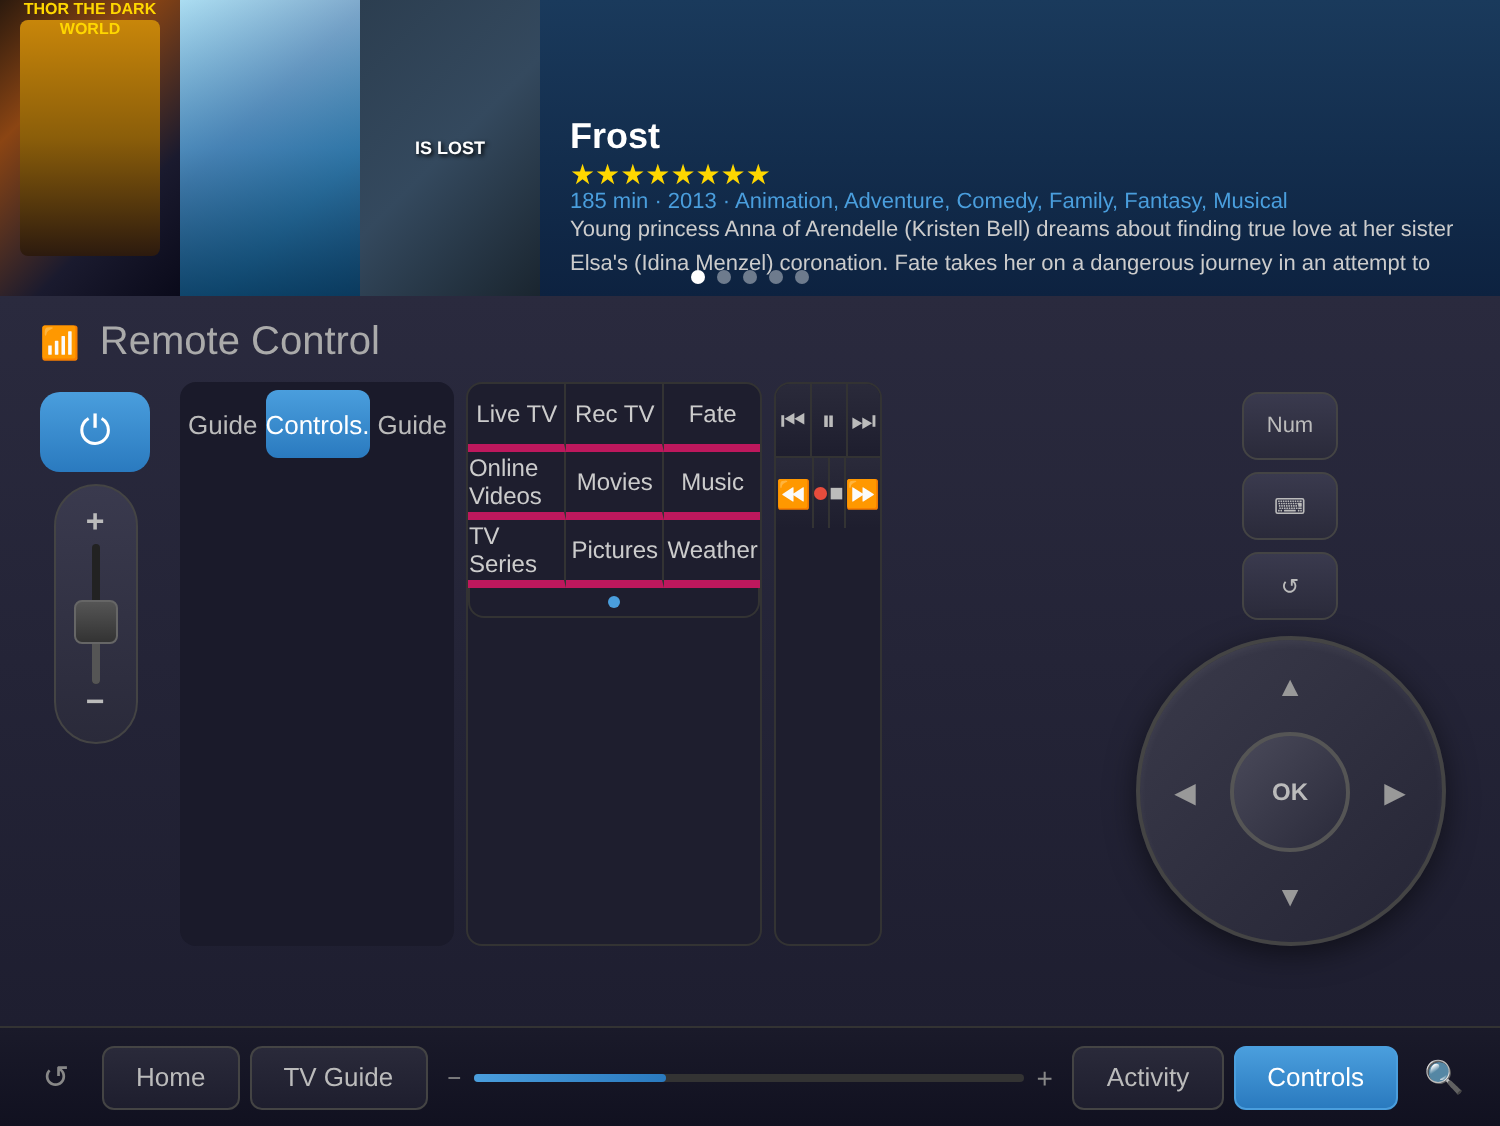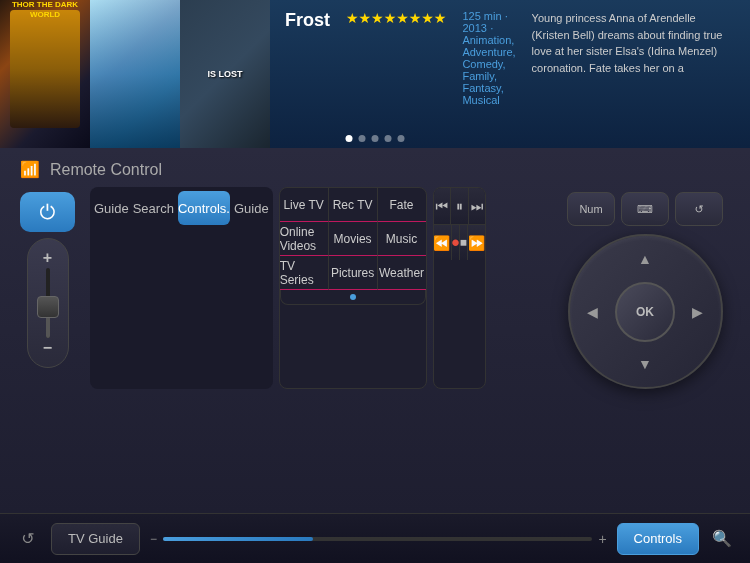--- a/index.html
+++ b/index.html
@@ -81,21 +81,23 @@
       font-weight: bold;
       color: #fff;
       text-align: center;
       text-shadow: 1px 1px 2px #000;
     }
     
     .movie-info-card {
       flex: 1;
       padding: 10px 15px;
       display: flex;
-      gap: 16px;
+      flex-direction: column;
+      gap: 0;
+      margin-top: 48px;
     }
     .movie-title {
       font-size: 18px;
       font-weight: bold;
       color: #fff;
     }
     .movie-stars {
       color: #ffd700;
       font-size: 14px;
     }
@@ -143,21 +145,21 @@
       display: flex;
       align-items: center;
       gap: 10px;
       padding: 12px 20px 8px 20px;
     }
     .wifi-icon {
       font-size: 16px;
       color: #4a9edd;
     }
     .remote-title {
-      font-size: 16px;
+      font-size: 20px;
       color: #aaa;
       font-weight: 300;
     }
 
     
     .remote-body {
       display: flex;
       gap: 0;
       padding: 0 15px;
     }
@@ -277,21 +279,21 @@
     .menu-item {
       flex: 1;
       height: 34px;
       display: flex;
       align-items: center;
       justify-content: center;
       font-size: 12px;
       color: #ccc;
       cursor: pointer;
       border-right: 1px solid #333;
-      border-bottom: 1px solid #be185d;
+      border-bottom: 4px solid #be185d;
     }
     .menu-item:last-child {
       border-right: none;
     }
     .menu-row:last-child .menu-item {
       border-bottom: none;
     }
 
     
     .menu-dot-row {
@@ -350,20 +352,21 @@
       align-items: center;
       gap: 8px;
       padding-top: 5px;
     }
 
     
     .right-top-row {
       display: flex;
       gap: 6px;
       align-items: flex-start;
+      flex-direction: column;
     }
     .small-btn {
       width: 48px;
       height: 34px;
       background: linear-gradient(180deg, #3a3a4e 0%, #2a2a3a 100%);
       border-radius: 8px;
       border: 1px solid #444;
       display: flex;
       align-items: center;
       justify-content: center;
@@ -513,21 +516,21 @@
 
     <div class="movie-card card-frozen"></div>
 
     <div class="movie-card card-lost">
       <div class="card-lost-text">IS LOST</div>
     </div>
 
     <div class="movie-info-card">
       <div class="movie-title">Frost</div>
       <div class="movie-stars">★★★★★★★★</div>
-      <div class="movie-meta">125 min · 2013 · Animation, Adventure, Comedy, Family, Fantasy, Musical</div>
+      <div class="movie-meta">185 min · 2013 · Animation, Adventure, Comedy, Family, Fantasy, Musical</div>
       <div class="movie-desc">Young princess Anna of Arendelle (Kristen Bell) dreams about finding true love at her sister Elsa's (Idina Menzel) coronation. Fate takes her on a dangerous journey in an attempt to end the eternal winter that has fallen over the kingdom. She's accompanied by ice delivery man Kristoff, his reindeer Sven, and snowman Olaf. On an adventure...</div>
     </div>
   </div>
   <div class="dots-row">
     <div class="dot active"></div>
     <div class="dot"></div>
     <div class="dot"></div>
     <div class="dot"></div>
     <div class="dot"></div>
   </div>
@@ -552,21 +555,20 @@
           <div class="vol-thumb"></div>
         </div>
         <div class="vol-btn">−</div>
       </div>
     </div>
 
     <div class="center-panel">
 
       <div class="tab-row">
         <button class="tab-btn">Guide</button>
-        <button class="tab-btn">Search</button>
         <button class="tab-btn active">Controls.</button>
         <button class="tab-btn">Guide</button>
       </div>
 
       <div class="menu-grid">
         <div class="menu-row">
           <div class="menu-item">Live TV</div>
           <div class="menu-item">Rec TV</div>
           <div class="menu-item">Fate</div>
         </div>
@@ -621,25 +623,27 @@
         </div>
       </div>
     </div>
   </div>
 </div>
 
 <div class="bottom-bar">
   <div class="bottom-icon-btn">
     <span>↺</span>
   </div>
+  <div class="bottom-nav-btn">Home</div>
   <div class="bottom-nav-btn">TV Guide</div>
   <div class="bottom-slider-container">
     <span class="slider-icon">−</span>
     <div class="slider-track">
       <div class="slider-fill"></div>
     </div>
     <span class="slider-plus">+</span>
   </div>
+  <div class="bottom-nav-btn">Activity</div>
   <div class="bottom-nav-btn active">Controls</div>
   <div class="bottom-search-btn">
     <span>🔍</span>
   </div>
 </div>
 
 </body></html>

